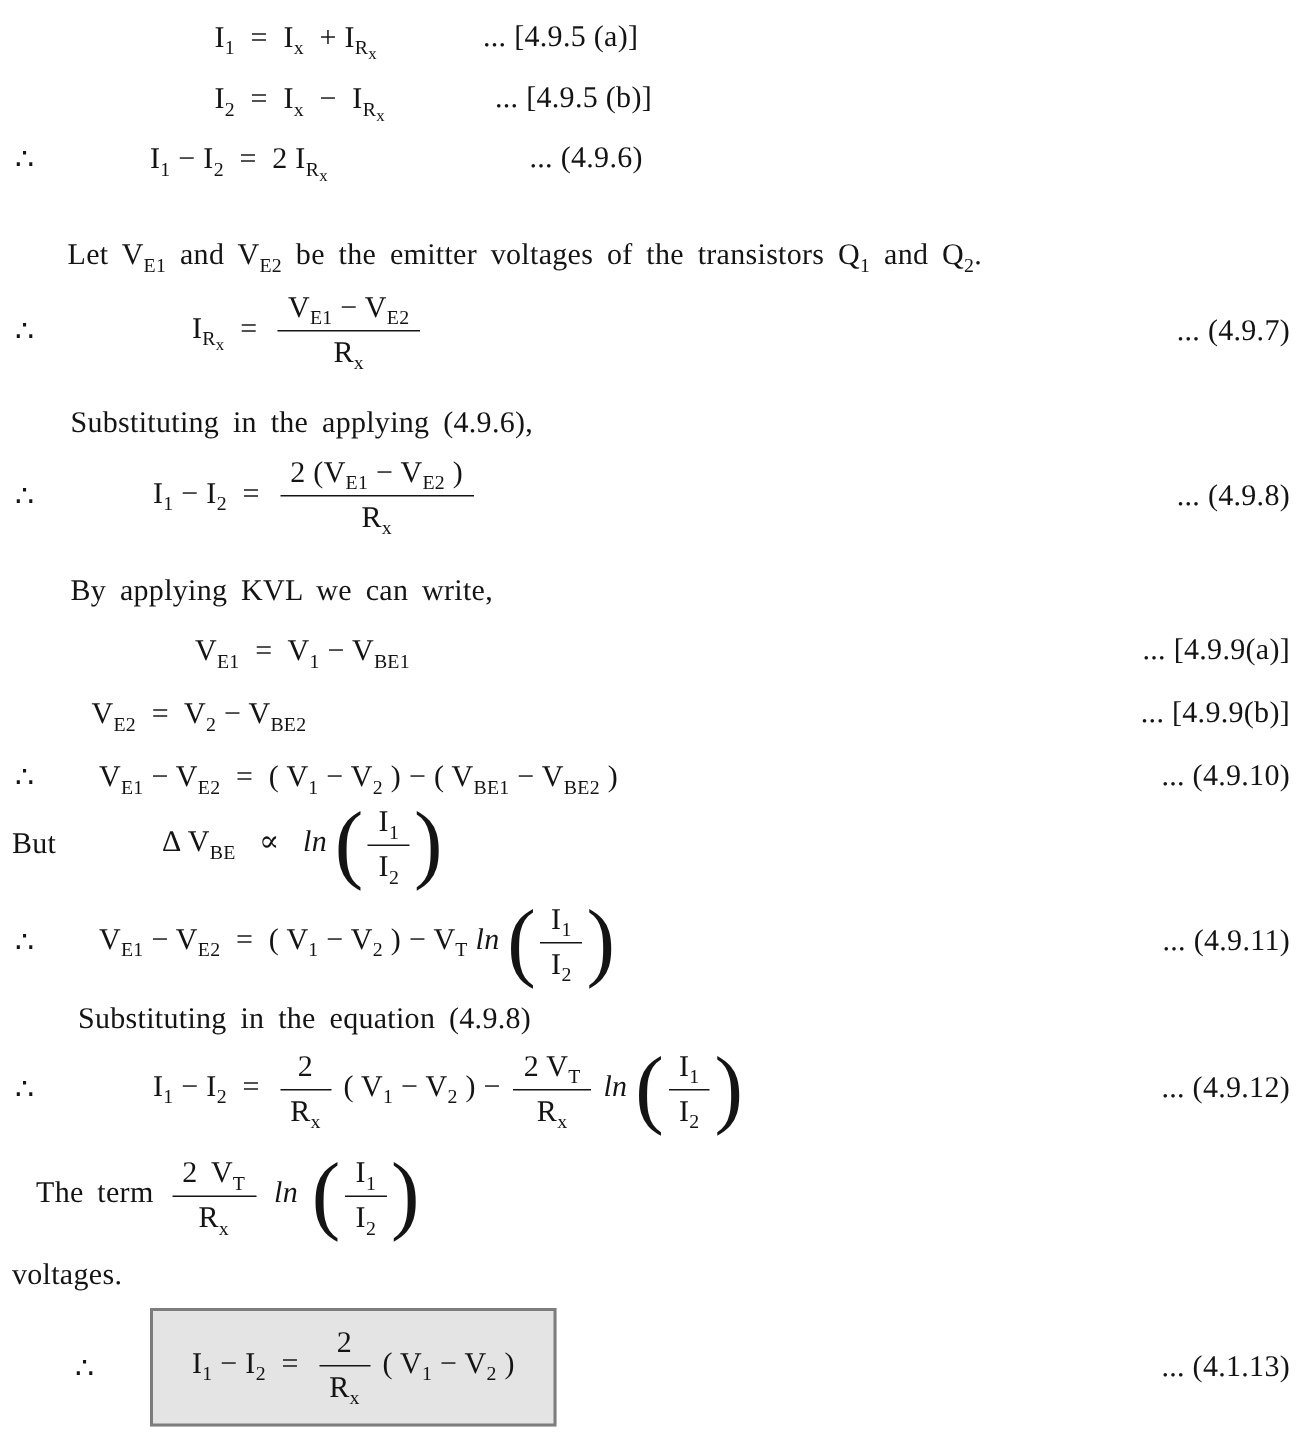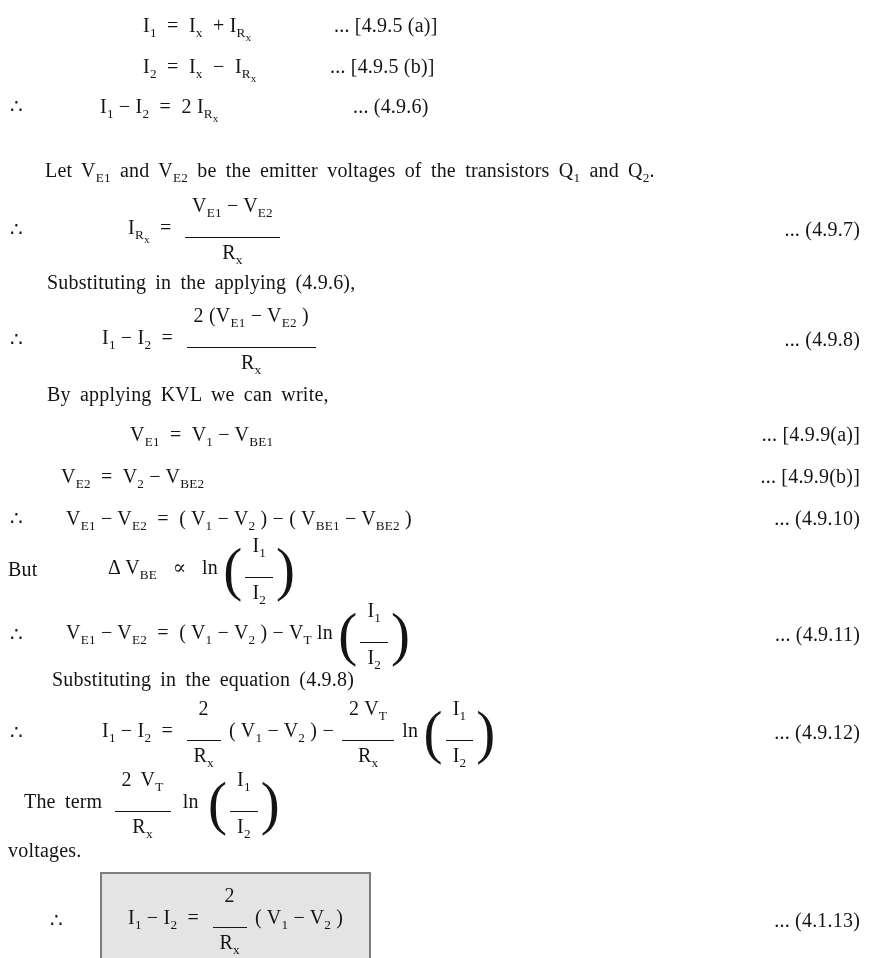--- a/index.html
+++ b/index.html
@@ -9,35 +9,35 @@
     background:var(--page-bg,#ffffff);
     color:var(--ink,#141414);
     font-family:"Liberation Serif","DejaVu Serif",serif;
     font-size:20px;
     overflow:hidden;
     letter-spacing:.2px;
   }
   .row{position:absolute;left:0;right:0;display:flex;align-items:center;min-height:26px;}
   .content{display:inline-block;}
   .tk{white-space:pre;}
-  .it{}
+  .it{font-style:italic;}
   sub.tk{font-size:.66em;line-height:0;}
   sub.tk sub.tk{font-size:.85em;}
   .marker{position:absolute;left:10px;top:50%;transform:translateY(-50%);white-space:pre;}
   .ref{position:absolute;top:50%;transform:translateY(-50%);white-space:pre;}
   .ref.right{right:12px;}
   .frac{display:inline-block;text-align:center;vertical-align:middle;margin:0 3px;}
-  .frac .num{display:block;padding:0 7px 20px;border-bottom:1.5px solid var(--ink,#141414);white-space:pre;}
+  .frac .num{display:block;padding:0 7px 3px;border-bottom:1.5px solid var(--ink,#141414);white-space:pre;}
   .frac .den{display:block;padding:3px 7px 0;white-space:pre;font-family:Liberation Serif, serif;}
   .pgroup{display:inline-flex;align-items:center;vertical-align:middle;}
   .bp{font-size:285%;font-weight:400;line-height:1.02;transform:scaleY(1.03);}
   .eqbox{background:var(--box-bg,#e4e4e4);border:2px solid var(--box-border,#7d7d7d);padding:10px 26px 12px;display:inline-block;}
   .para{word-spacing:4px;}
 
-  .r1{top:12px}  .r1 .content{margin-left:143px}  .r1 .ref{left:334px}
+  .r1{top:12px}  .r1 .content{margin-left:143px}  .r1 .ref{left:322px}
   .r2{top:53px}  .r2 .content{margin-left:143px}  .r2 .ref{left:330px}
   .r3{top:93px}  .r3 .content{margin-left:100px}  .r3 .ref{left:353px}
   .r4{top:157px} .r4 .content{margin-left:45px}
   .r5{top:194px} .r5 .content{margin-left:128px}
   .r6{top:269px} .r6 .content{margin-left:47px}
   .r7{top:304px} .r7 .content{margin-left:102px}
   .r8{top:381px} .r8 .content{margin-left:47px}
   .r9{top:421px} .r9 .content{margin-left:130px}
   .r10{top:463px}.r10 .content{margin-left:61px}
   .r11{top:505px}.r11 .content{margin-left:66px}

